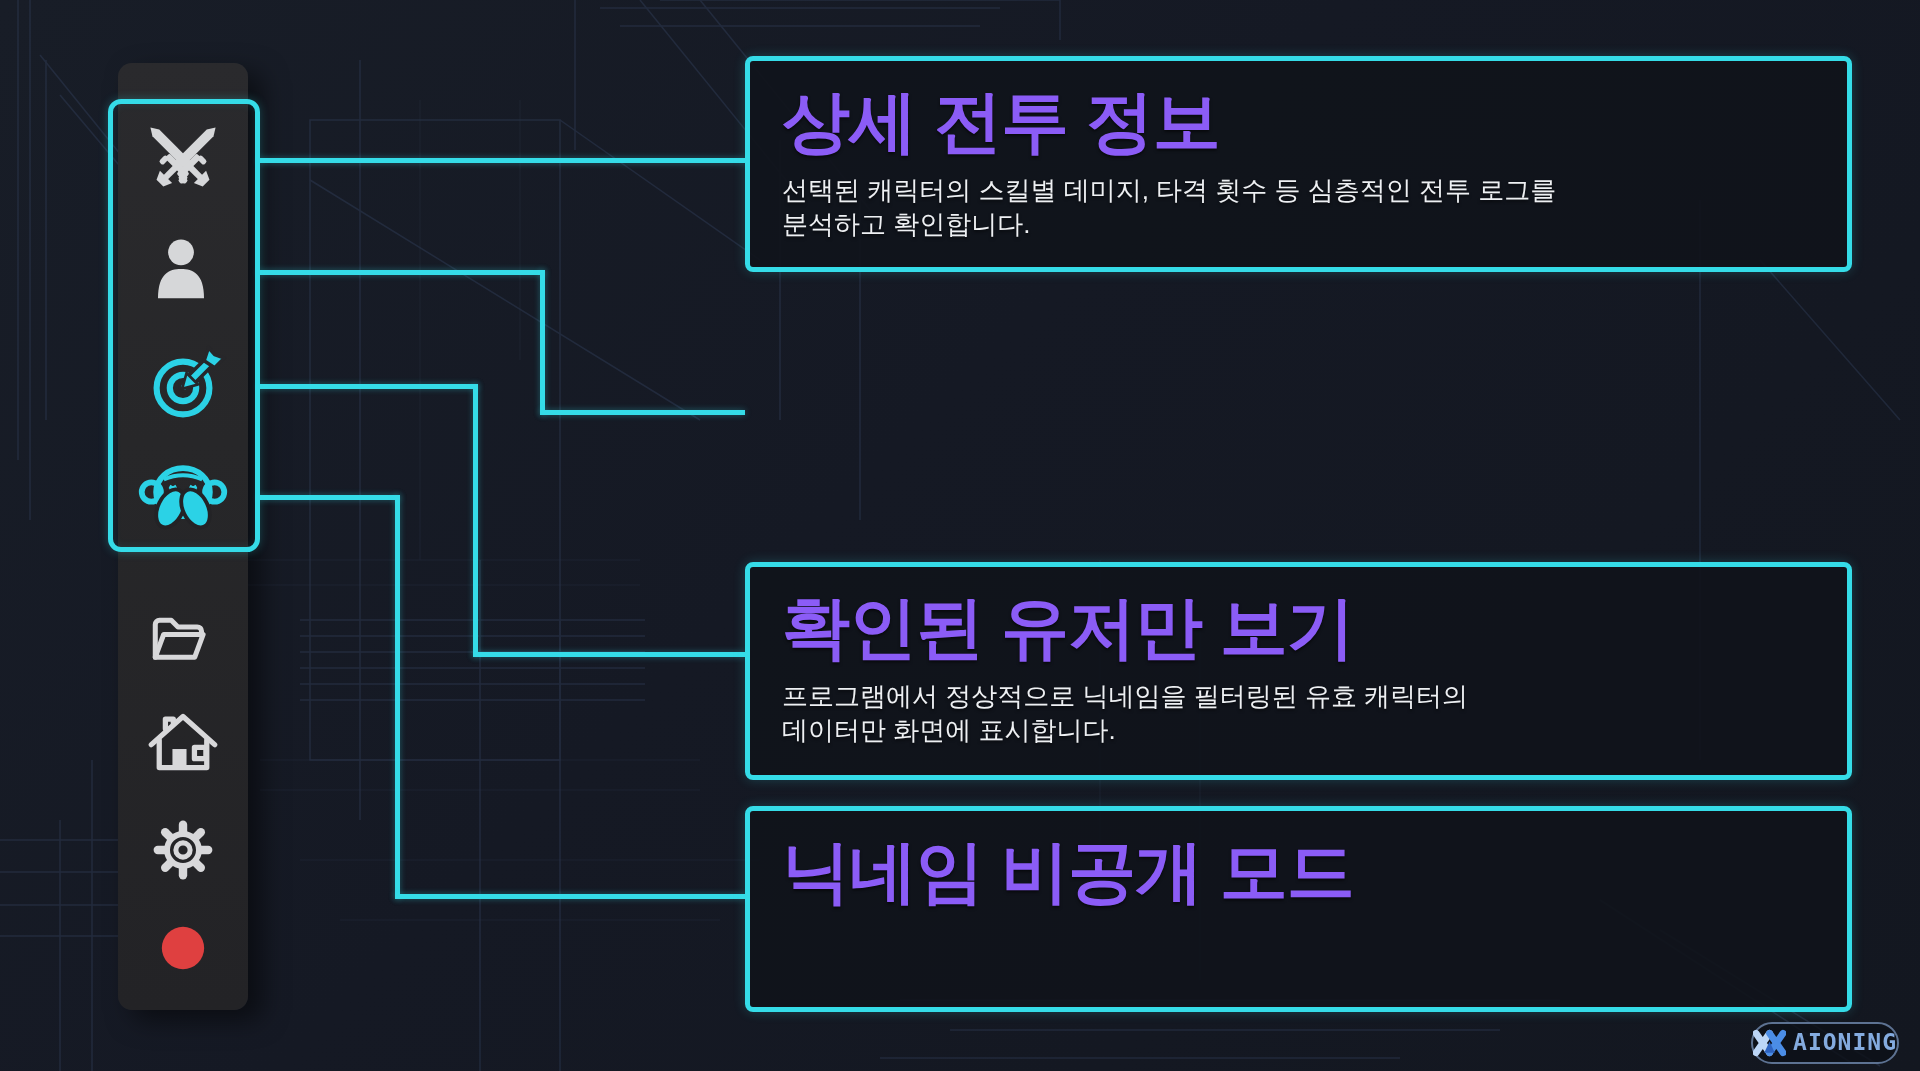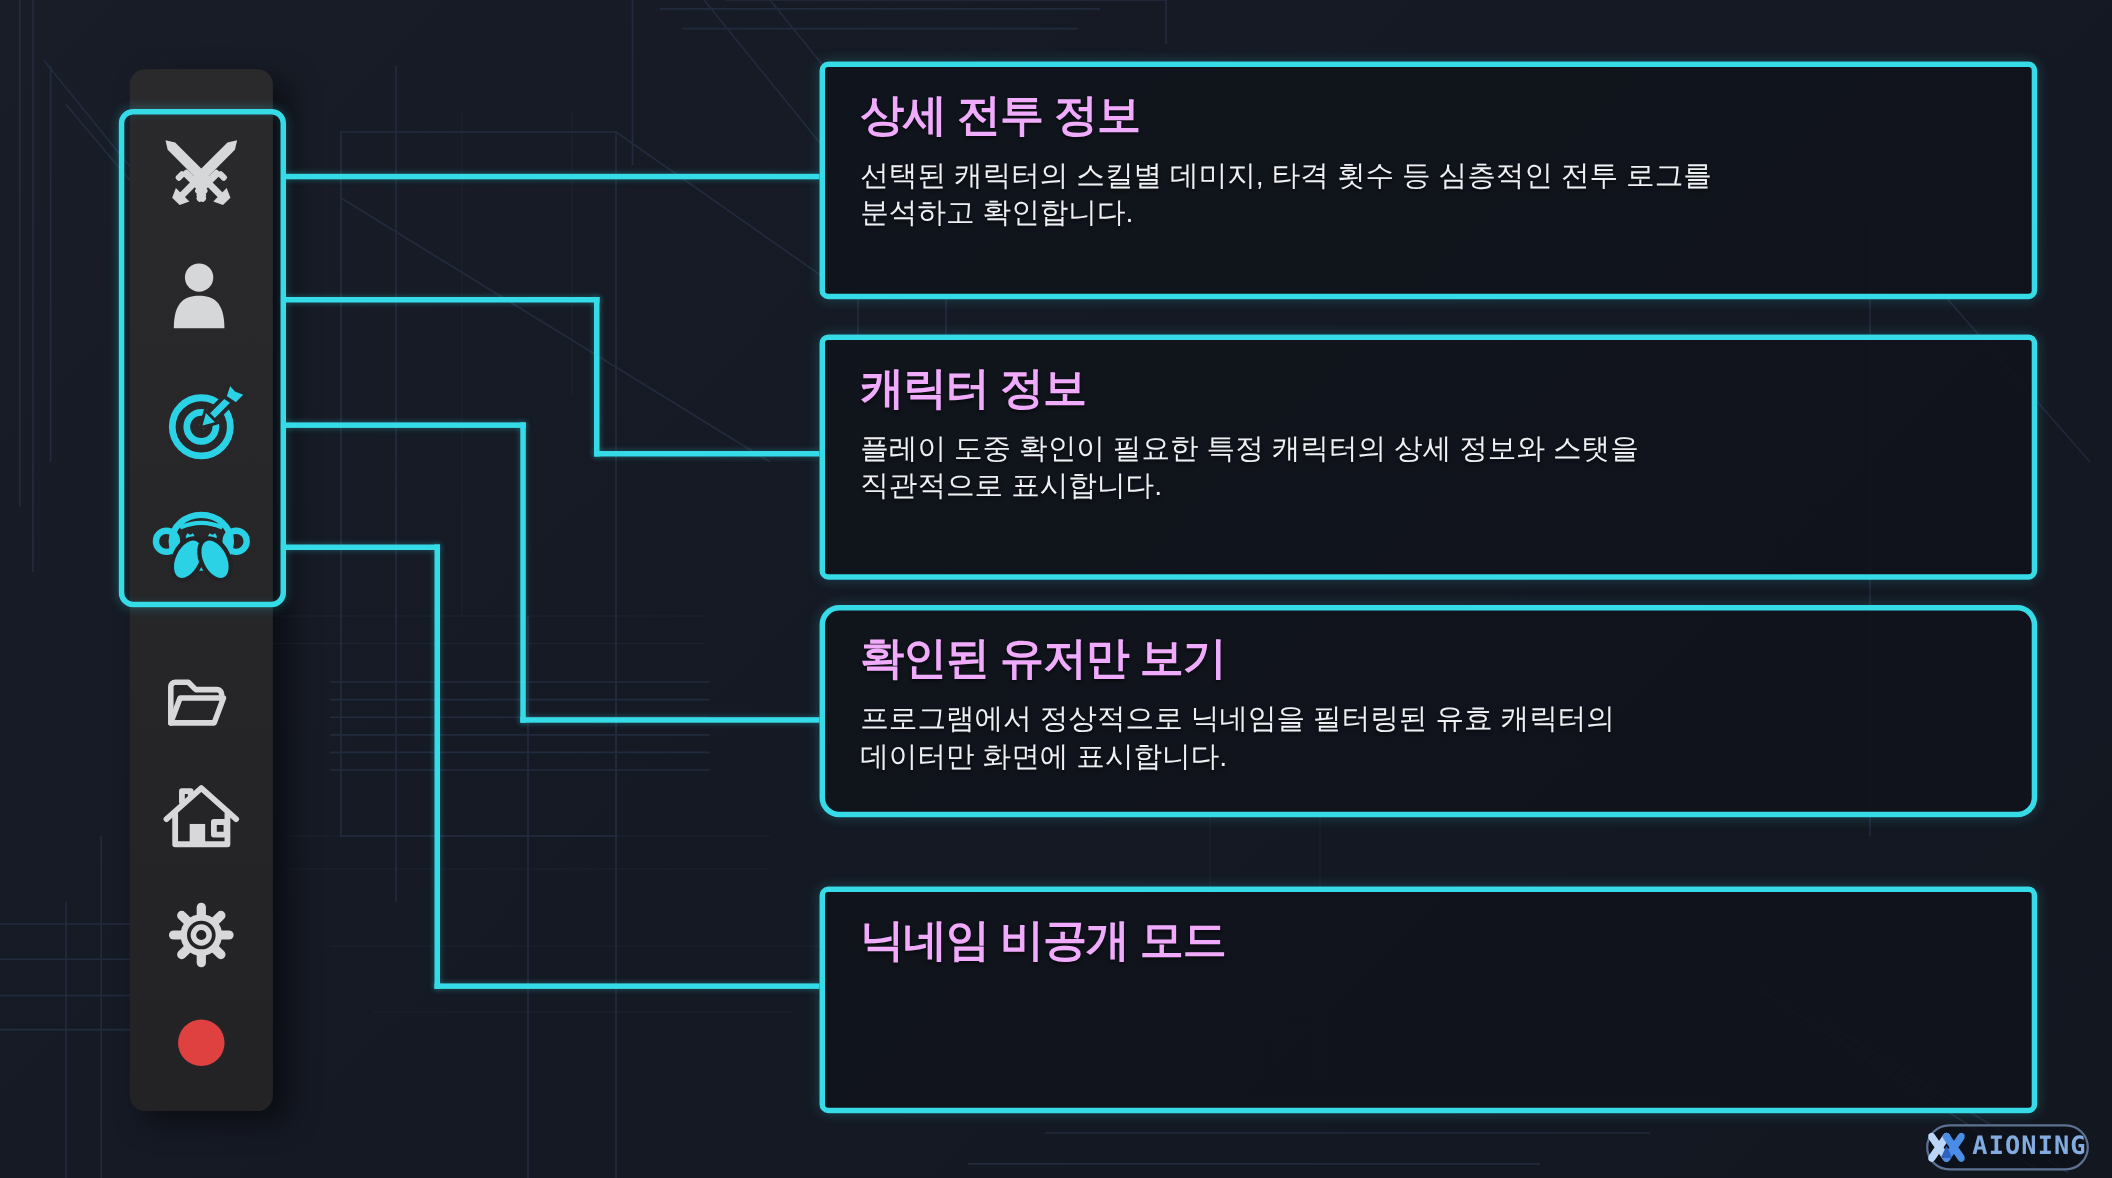--- a/index.html
+++ b/index.html
@@ -28,21 +28,21 @@
   .conn{position:absolute;background:var(--accent);box-shadow:0 0 6px rgba(53,220,232,.35);}
   
   .panel{
     position:absolute;left:745px;width:1107px;box-sizing:border-box;
     background:rgba(16,20,27,.92);
     border:5px solid var(--accent);border-radius:8px;
     padding:22px 34px 0 32px;
     box-shadow:0 0 12px rgba(53,220,232,.22);
   }
   .panel-title{
-    color:#f0abfc;font-size:40px;font-weight:800;letter-spacing:-1px;
+    color:#8b5cf6;font-size:68px;font-weight:800;letter-spacing:-1px;
     line-height:1.12;margin:0 0 14px 0;
     text-shadow:0 2px 3px rgba(0,0,0,.55);
   }
   .panel-body{
     color:#eef0f3;font-size:26px;font-weight:500;line-height:1.32;
     white-space:pre-line;margin:0;
     text-shadow:0 2px 3px rgba(0,0,0,.5);
   }
   
   .logo-pill{
@@ -241,27 +241,22 @@
       <circle r="46" fill="#df4040"></circle>
     </svg>
   </div>
 
   <section class="panel" style="top:56px;height:216px;">
     <h2 class="panel-title">상세 전투 정보</h2>
     <p class="panel-body">선택된 캐릭터의 스킬별 데미지, 타격 횟수 등 심층적인 전투 로그를
 분석하고 확인합니다.</p>
   </section>
 
-  <section class="panel" style="top:304px;height:223px;">
-    <h2 class="panel-title">캐릭터 정보</h2>
-    <p class="panel-body">플레이 도중 확인이 필요한 특정 캐릭터의 상세 정보와 스탯을
-직관적으로 표시합니다.</p>
-  </section>
-
-  <section class="panel" style="top:550px;height:193px;border-radius:18px;">
+
+  <section class="panel" style="top:562px;height:218px;">
     <h2 class="panel-title">확인된 유저만 보기</h2>
     <p class="panel-body">프로그램에서 정상적으로 닉네임을 필터링된 유효 캐릭터의
 데이터만 화면에 표시합니다.</p>
   </section>
 
   <section class="panel" style="top:806px;height:206px;">
     <h2 class="panel-title">닉네임 비공개 모드</h2>
   </section>
 
   <div class="logo-pill">

